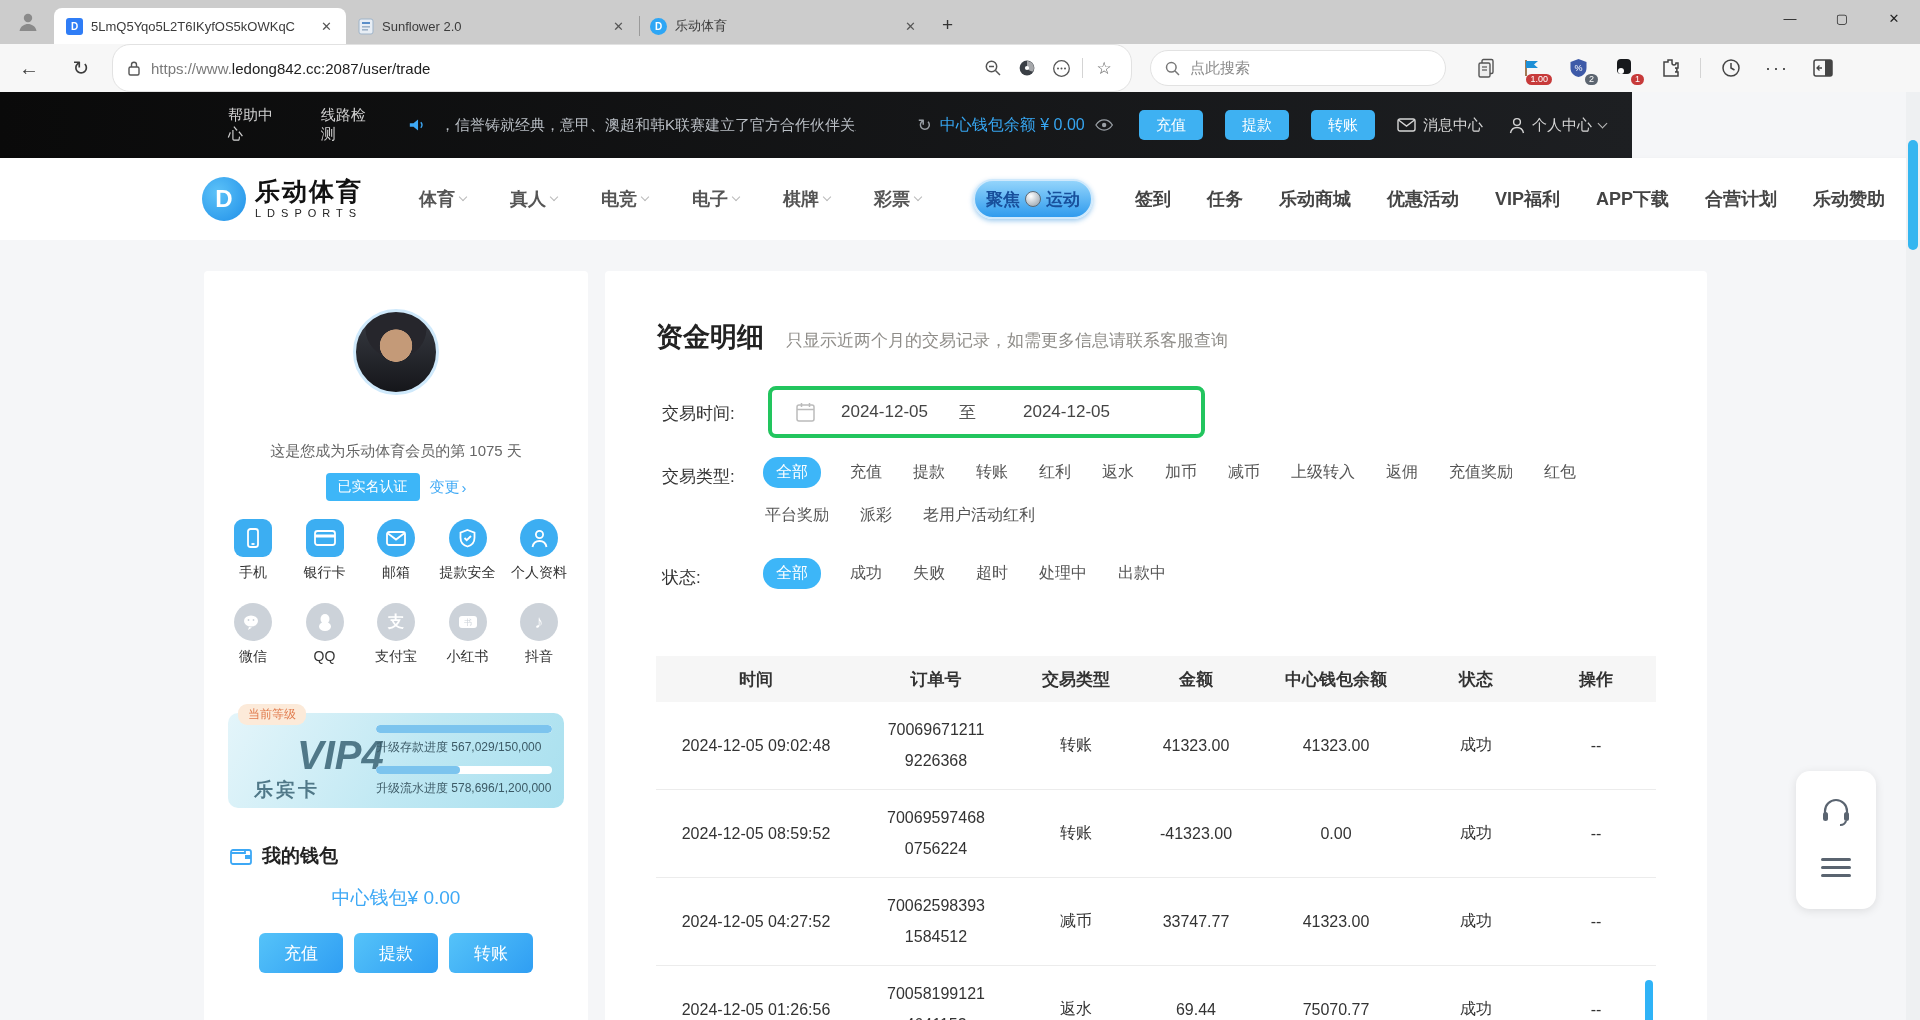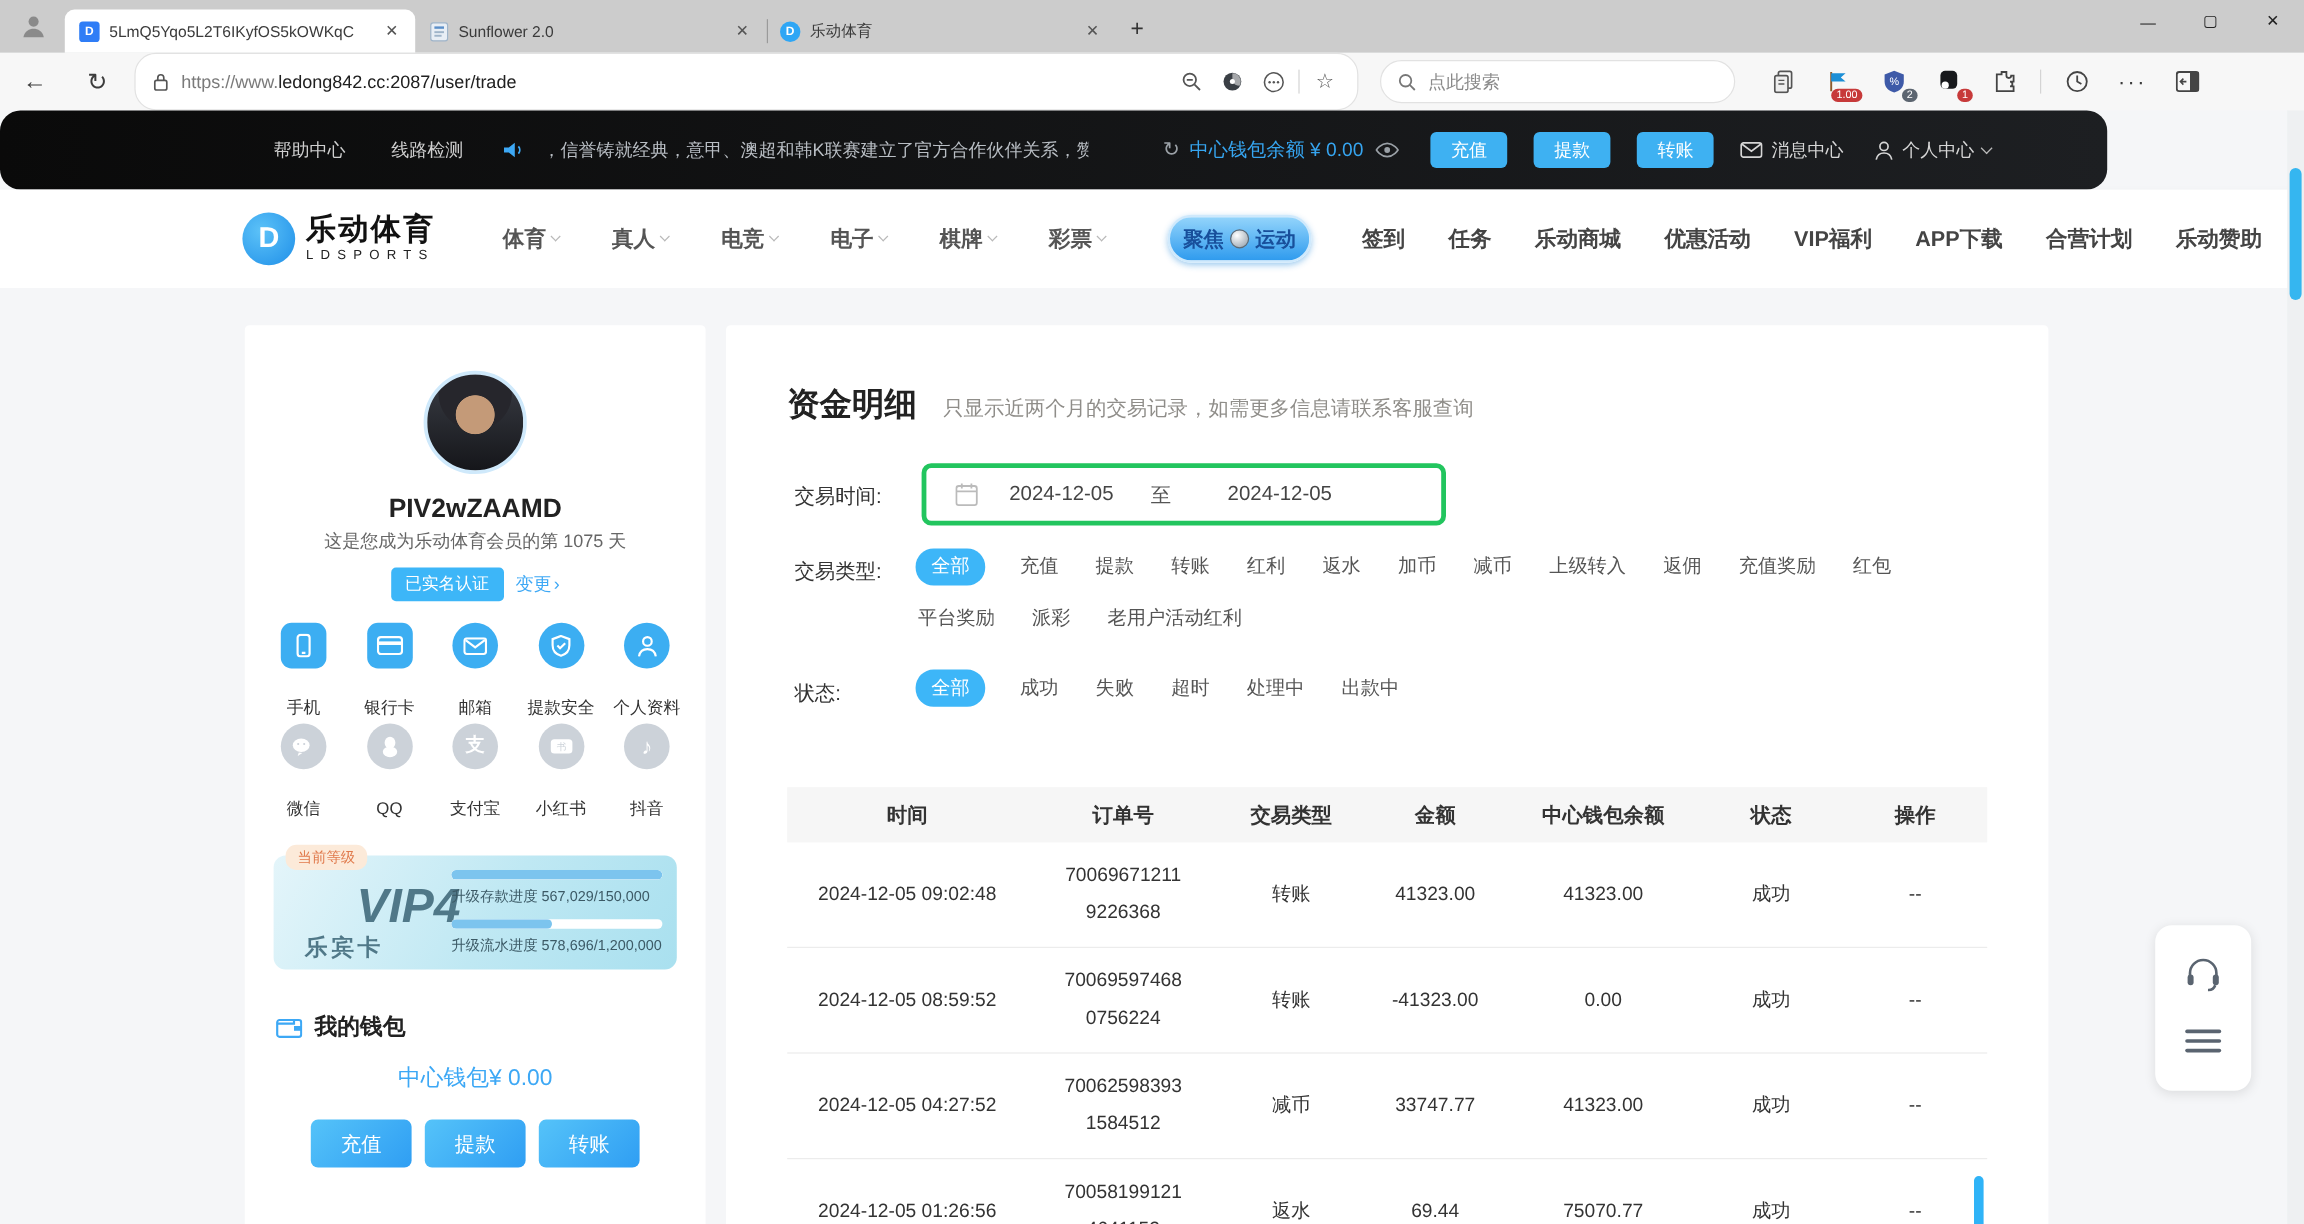--- a/index.html
+++ b/index.html
@@ -29,21 +29,21 @@
   .pill-ico { width:34px; display:flex; justify-content:center; color:#555; }
   .divider-v { width:1px; height:20px; background:#d4d4d4; margin:0 4px; }
   .search-pill { margin-left:18px; width:296px; height:36px; background:#fff; border:1px solid #e2e2e2; border-radius:18px; display:flex; align-items:center; padding:0 14px; gap:10px; }
   .search-ph { color:#8a8a8a; font-size:15px; }
   .tb-right { display:flex; align-items:center; margin-left:20px; gap:6px; }
   .tb-btn { width:40px; height:36px; display:flex; align-items:center; justify-content:center; position:relative; color:#3c3c3c; }
   .badge { position:absolute; font-size:9px; color:#fff; background:#c73a3a; border-radius:7px; padding:1px 4px; bottom:1px; right:0; line-height:1; }
   .badge.dark { background:#5c6570; }
 
   
-  .announce { position:absolute; left:0; top:92px; width:1756px; height:66px; background:linear-gradient(90deg,#0a0a0a,#1d1f22); display:flex; align-items:center; color:#c9c9c9; font-size:15px;border-radius:17px; }
+  .announce { position:absolute; left:0; top:92px; width:1632px; height:66px; background:linear-gradient(90deg,#0a0a0a,#1d1f22); display:flex; align-items:center; color:#c9c9c9; font-size:15px; }
   .ann-link { margin-left:0; color:#cfcfcf; }
   .marquee { width:455px; overflow:hidden; white-space:nowrap; color:#b9bec4; margin-left:14px; }
   .ann-wallet { color:#36a5f0; font-size:16px; margin:0 10px 0 8px; white-space:nowrap; }
   .ann-btn { width:64px; height:30px; background:#3eb1f2; border:none; border-radius:5px; color:#fff; font-size:15px; margin-right:22px; }
   .ann-item { display:flex; align-items:center; gap:7px; color:#d6d6d6; margin-right:26px; white-space:nowrap; }
   .chev { width:7px; height:7px; border-right:1.5px solid #bbb; border-bottom:1.5px solid #bbb; transform:rotate(45deg); margin-top:-3px; }
 
   
   .sitenav { position:absolute; left:0; top:158px; width:1920px; height:82px; background:#fff; box-shadow:0 2px 6px rgba(0,0,0,.06); display:flex; align-items:center; }
   .logo-wrap { display:flex; align-items:center; gap:9px; margin-left:202px; }
@@ -69,21 +69,21 @@
                        radial-gradient(circle at 50% 20%, #26262c 0 40%, transparent 41%),
                        linear-gradient(180deg,#3a3d45,#15161a); }
   .uname { position:absolute; left:0; top:140px; width:100%; text-align:center; font-size:22px; font-weight:bold; color:#222; }
   .member-days { position:absolute; left:0; top:171px; width:100%; text-align:center; font-size:15px; color:#666; }
   .badge-row { position:absolute; left:0; top:202px; width:100%; display:flex; justify-content:center; align-items:center; gap:10px; }
   .verified { background:#3db6f8; color:#fff; font-size:14px; padding:5px 12px; border-radius:4px; }
   .change-link { color:#3da8f5; font-size:15px; display:flex; align-items:center; gap:2px; }
   .icon-grid { position:absolute; left:10px; width:364px; display:flex; justify-content:space-between; padding:0 8px; }
   .icon-grid.r1 { top:248px; }
   .icon-grid.r2 { top:332px; }
-  .ig-item { width:62px; display:flex; flex-direction:column; align-items:center; gap:24px; }
+  .ig-item { width:62px; display:flex; flex-direction:column; align-items:center; gap:7px; }
   .ig-circle { width:38px; height:38px; border-radius:50%; background:#3caef2; display:flex; align-items:center; justify-content:center; }
   .ig-rect { width:38px; height:38px; border-radius:9px; background:#3caef2; display:flex; align-items:center; justify-content:center; }
   .ig-circle.gray, .ig-rect.gray { background:#ccd2d9; }
   .ig-label { font-size:14px; color:#333; white-space:nowrap; }
   .glyph { color:#fff; font-size:18px; font-weight:bold; line-height:1; }
 
   .vip-card { position:absolute; left:24px; top:442px; width:336px; height:95px; border-radius:10px; background:linear-gradient(120deg,#e4f5fa 0%,#bfe8f3 55%,#a9e0ef 100%); }
   .vip-tag { position:absolute; left:10px; top:-9px; background:#fcead9; color:#e07a4c; font-size:12px; padding:2px 10px; border-radius:9px; }
   .vip-level { position:absolute; left:22px; top:22px; font-size:40px; font-weight:bold; font-style:italic; color:#507888; line-height:1;margin-left:47px; }
   .vip-name { position:absolute; left:26px; top:64px; font-size:19px; font-weight:bold; color:#507888; letter-spacing:3px; }
@@ -347,21 +347,20 @@
       <span class="nav-link">APP下载</span>
       <span class="nav-link">合营计划</span>
       <span class="nav-link">乐动赞助</span>
     </div>
 </div>
 
 <div class="content">
 
   <aside class="side-card">
     <div class="avatar"></div>
-    <div class="uname">PIV2wZAAMD</div>
     <div class="member-days">这是您成为乐动体育会员的第 1075 天</div>
     <div class="badge-row">
       <span class="verified">已实名认证</span>
       <span class="change-link"><span>变更</span> ›</span>
     </div>
 
     <div class="icon-grid r1">
       <div class="ig-item">
         <span class="ig-rect">
             <svg width="16" height="20" viewBox="0 0 16 20">

